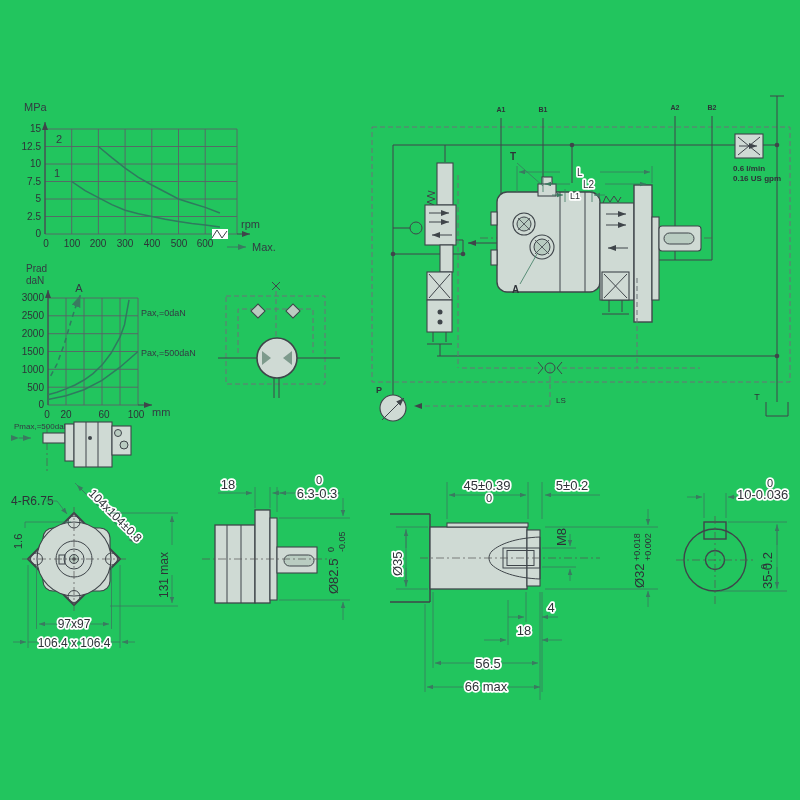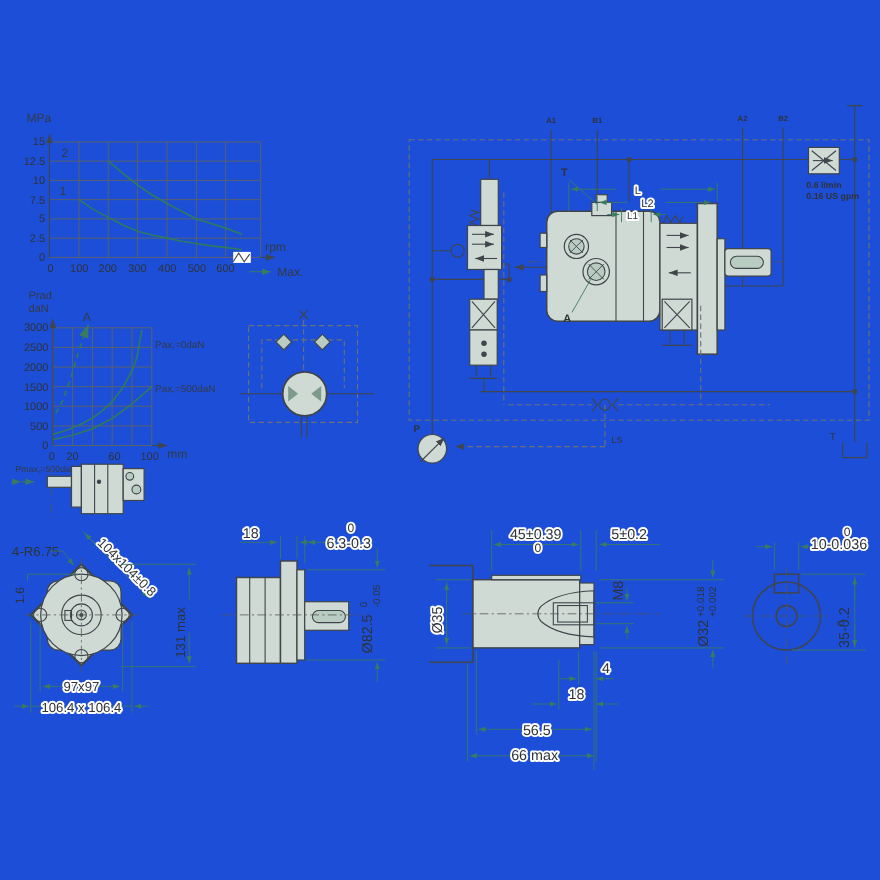--- a/index.html
+++ b/index.html
@@ -1,16 +1,16 @@
 <!DOCTYPE html>
 <html><head>
 <meta charset="utf-8">
 <style>
   html,body{margin:0;padding:0;background:#fff;}
-  .page{position:relative;width:800px;height:800px;background:#1d4ed8;overflow:hidden;
+  .page{position:relative;width:800px;height:800px;background:#22c55e;overflow:hidden;
         font-family:"Liberation Sans",sans-serif;}
   svg text{font-family:"Liberation Sans",sans-serif;fill:#2e3338;}
   .ln{stroke:#3f454a;fill:none;stroke-width:1;}
   .ln2{stroke:#3f454a;fill:none;stroke-width:1.4;}
   .fillm{fill:#cfdad4;stroke:#3f454a;stroke-width:1.1;}
   .fillm2{fill:#b9ccc1;stroke:#3f454a;stroke-width:1;}
   .dim{stroke:#3a7a60;fill:none;stroke-width:1;}
   .dimx{stroke:#3a7a60;fill:none;stroke-width:0.8;}
   .curve{stroke:#2f7a5e;fill:none;stroke-width:1.5;}
   .dashA{stroke-dasharray:5 4;}

